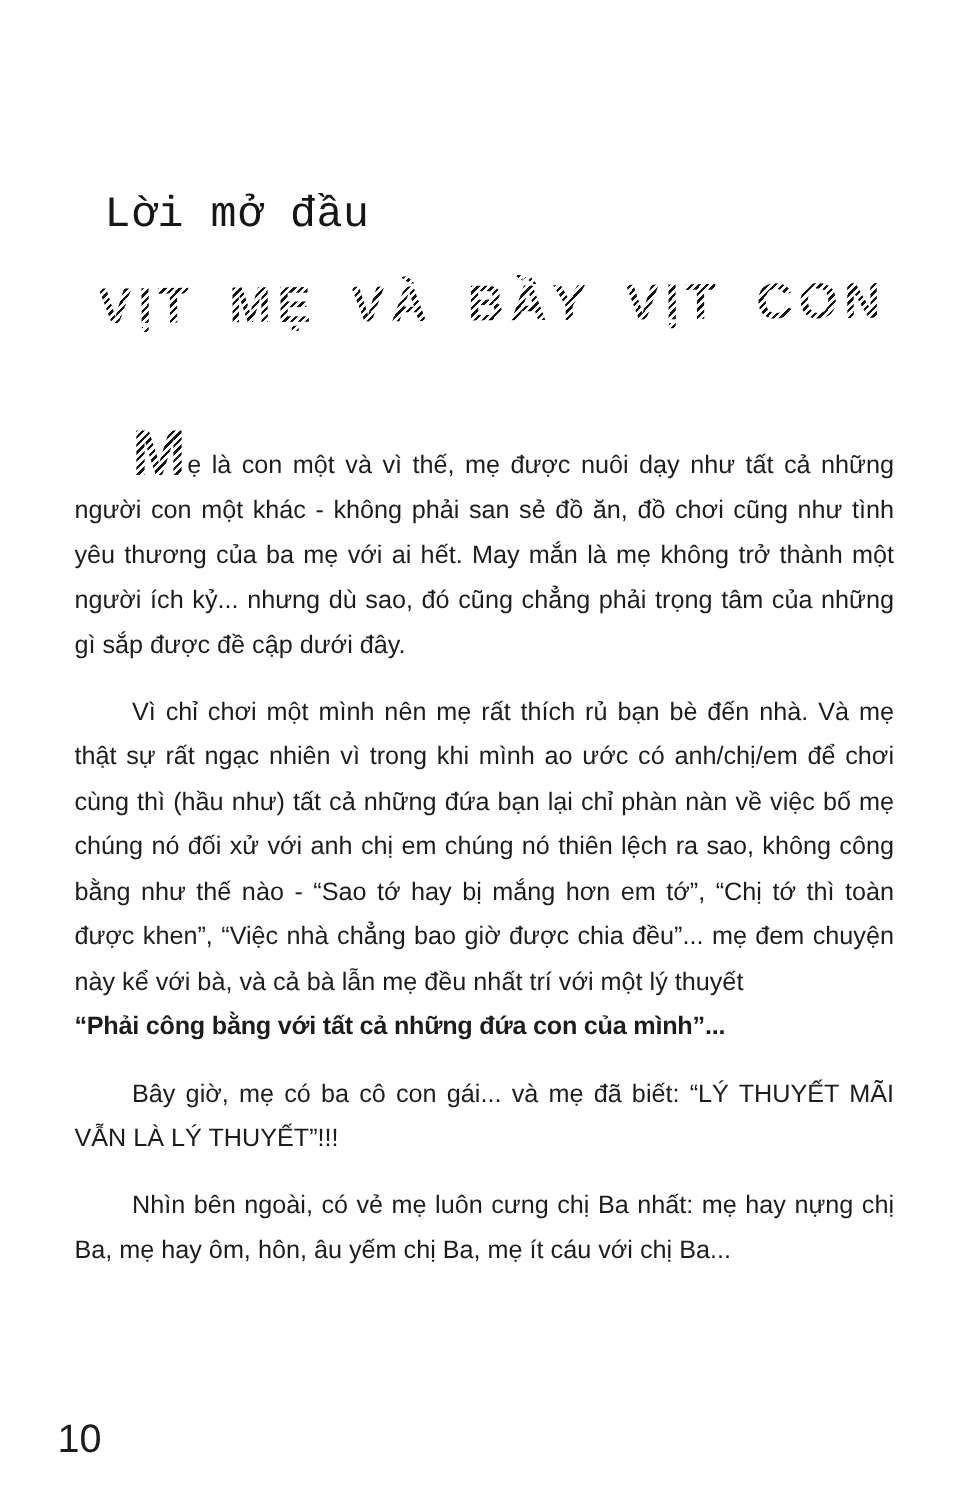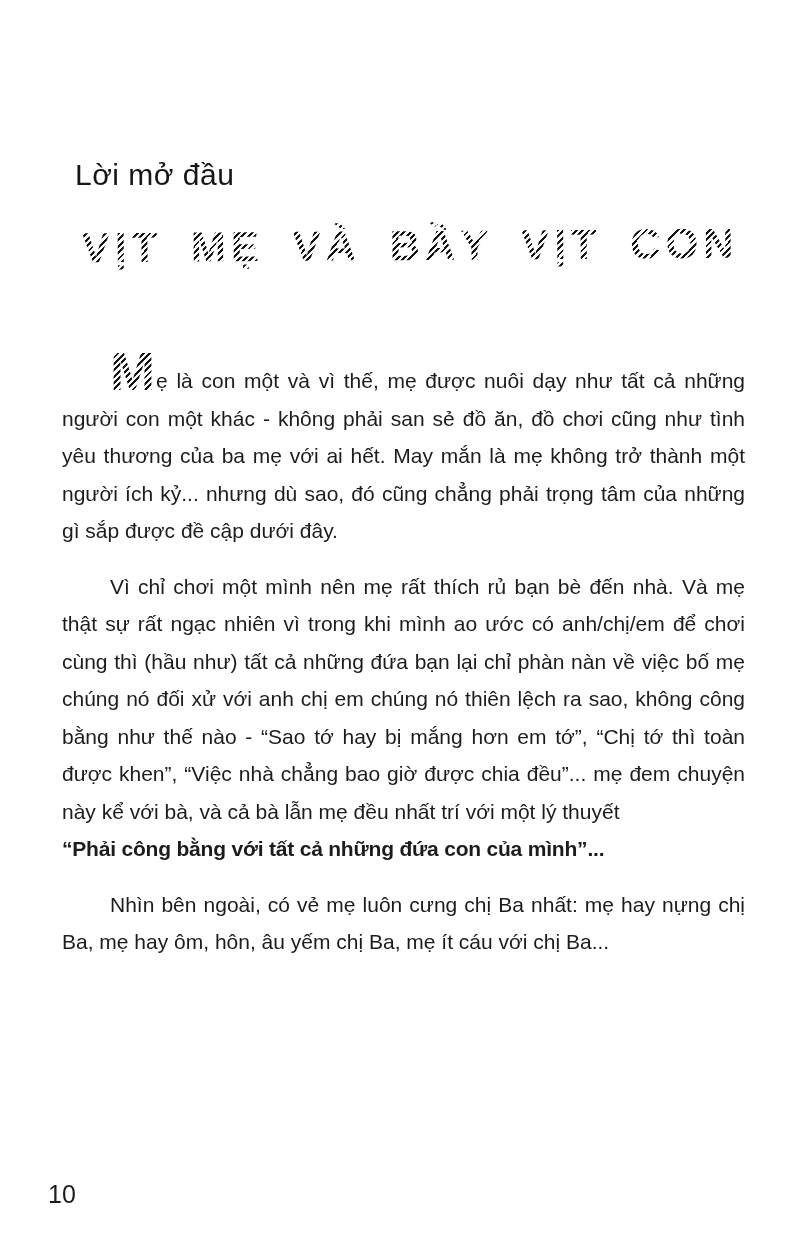--- a/index.html
+++ b/index.html
@@ -11,25 +11,26 @@
     position: relative;
     overflow: hidden;
   }
   .page {
     width: 800px;
     height: 1259px;
     padding: 158px 55px 0 62px;
     position: relative;
   }
   .section-heading {
-    margin-left: 13px;
-    font-size: 30px;
+    margin-left: 25px;
+    font-size: 36px;
     font-weight: normal;
     letter-spacing: 0.5px;
     color: #161616;
+    font-family: Liberation Mono, monospace;
   }
   .chapter-title {
     margin-top: 30px;
     margin-left: 20px;
     font-size: 42px;
     font-weight: bold;
     letter-spacing: 5px;
     word-spacing: 12px;
     white-space: nowrap;
     color: #2a2a2a;
@@ -76,39 +77,40 @@
   .tight {
     white-space: nowrap;
     font-size: 19.5px;
     letter-spacing: -0.4px;
     word-spacing: -1.5px;
   }
   .page-number {
     position: absolute;
     left: 48px;
     top: 1180px;
-    font-size: 25px;
+    font-size: 33px;
     color: #1c1c1c;
   }
 </style>
 </head>
 <body>
 
 <div class="page">
 
   <div class="section-heading">Lời mở đầu</div>
 
   <div class="chapter-title hatch">VỊT MẸ VÀ BẦY VỊT CON</div>
 
   <div class="body-text">
 
     <p><span class="dropcap hatch">M</span><span>ẹ là con một và vì thế, mẹ được nuôi dạy như tất cả những người con một khác - không phải san sẻ đồ ăn, đồ chơi cũng như tình yêu thương của ba mẹ với ai hết. May mắn là mẹ không trở thành một người ích kỷ... nhưng dù sao, đó cũng chẳng phải trọng tâm của những gì sắp được đề cập dưới đây.</span></p>
 
     <p><span>Vì chỉ chơi một mình nên mẹ rất thích rủ bạn bè đến nhà. Và mẹ thật sự rất ngạc nhiên vì trong khi mình ao ước có anh/chị/em để chơi cùng thì (hầu như) tất cả những đứa bạn lại chỉ phàn nàn về việc bố mẹ chúng nó đối xử với anh chị em chúng nó thiên lệch ra sao, không công bằng như thế nào - “Sao tớ hay bị mắng hơn em tớ”, “Chị tớ thì toàn được khen”, “Việc nhà chẳng bao giờ được chia đều”... mẹ đem chuyện này kể với bà, và cả bà lẫn mẹ đều nhất trí với một lý thuyết</span><span class="theory-quote">“Phải công bằng với tất cả những đứa con của mình”...</span></p>
 
+    <p>Bây giờ, mẹ có ba cô con gái... và mẹ đã biết: “LÝ THUYẾT MÃI VẪN LÀ LÝ THUYẾT”!!!</p>
 
 
     <p>Nhìn bên ngoài, có vẻ mẹ luôn cưng chị Ba nhất: mẹ hay nựng chị Ba, mẹ hay ôm, hôn, âu yếm chị Ba, mẹ ít cáu với chị Ba...</p>
 
   </div>
 
   <div class="page-number">10</div>
 
 </div>
 

